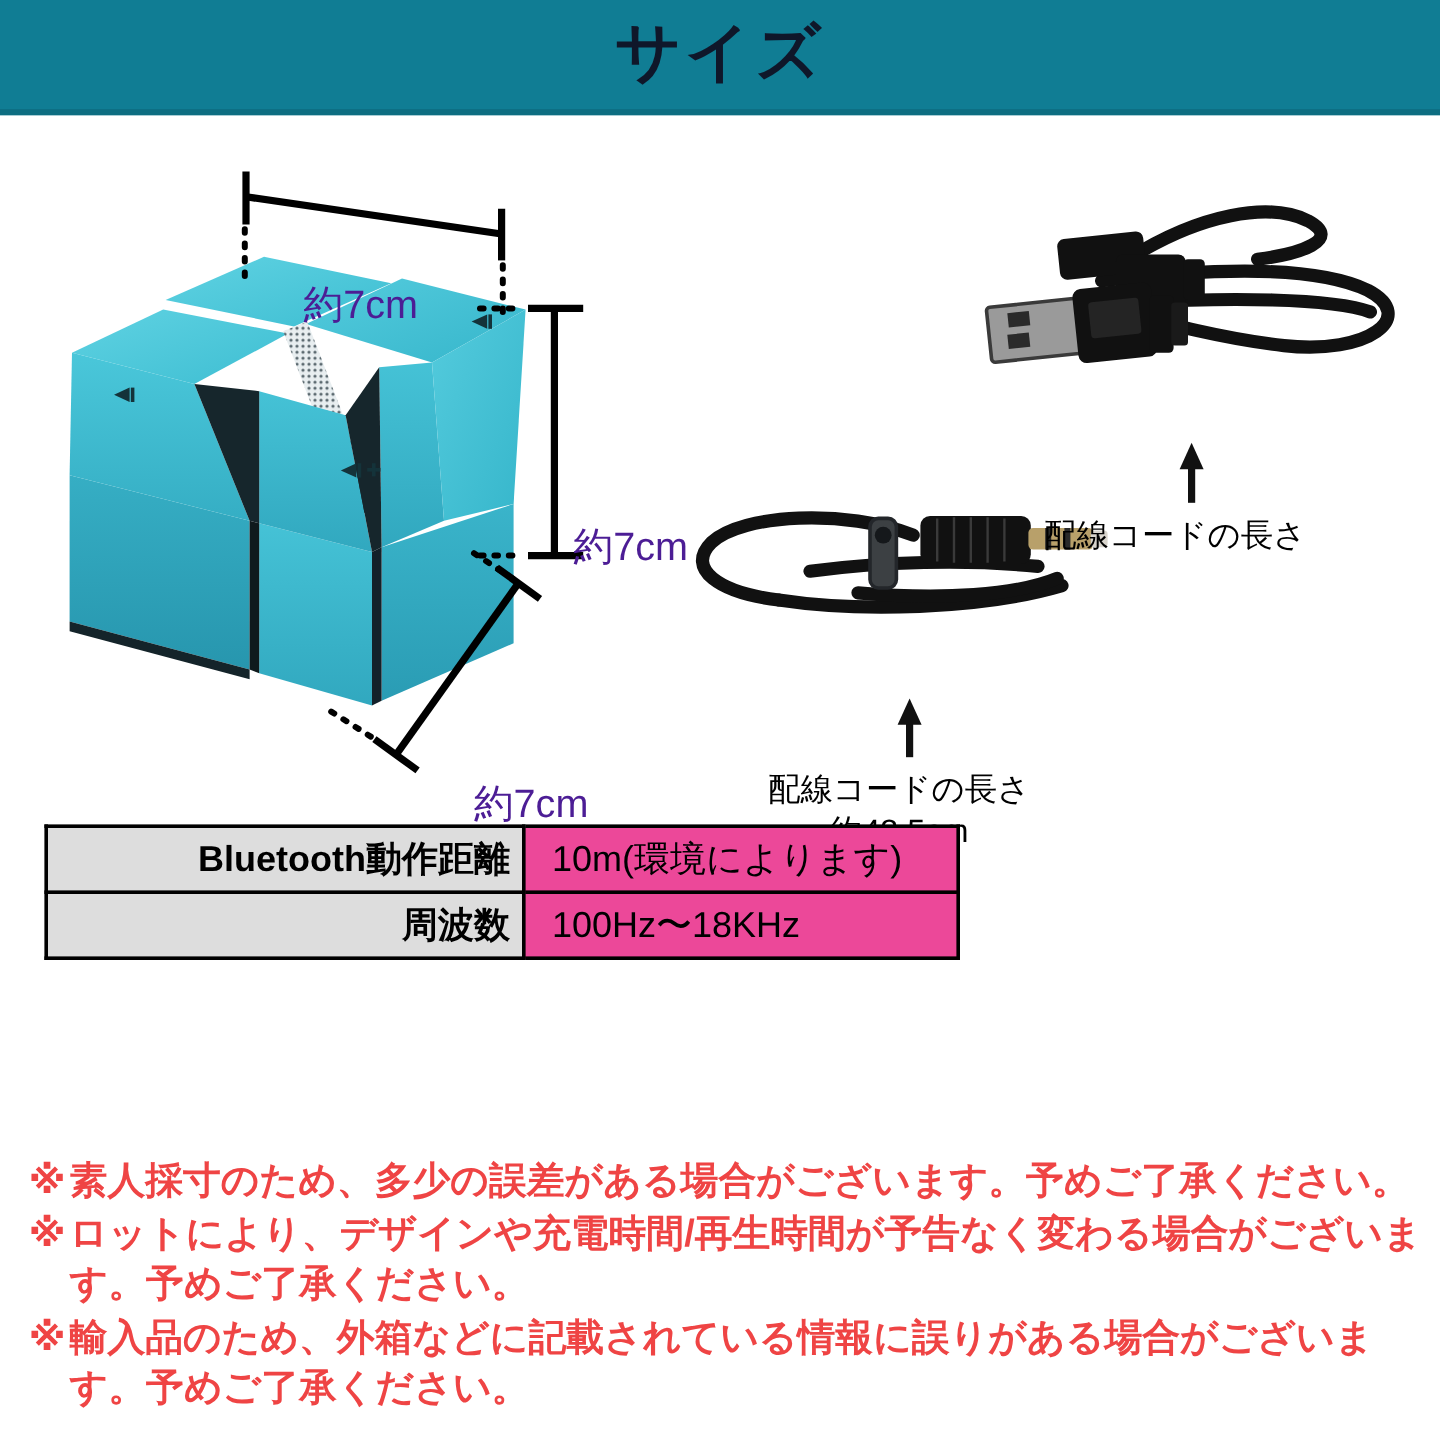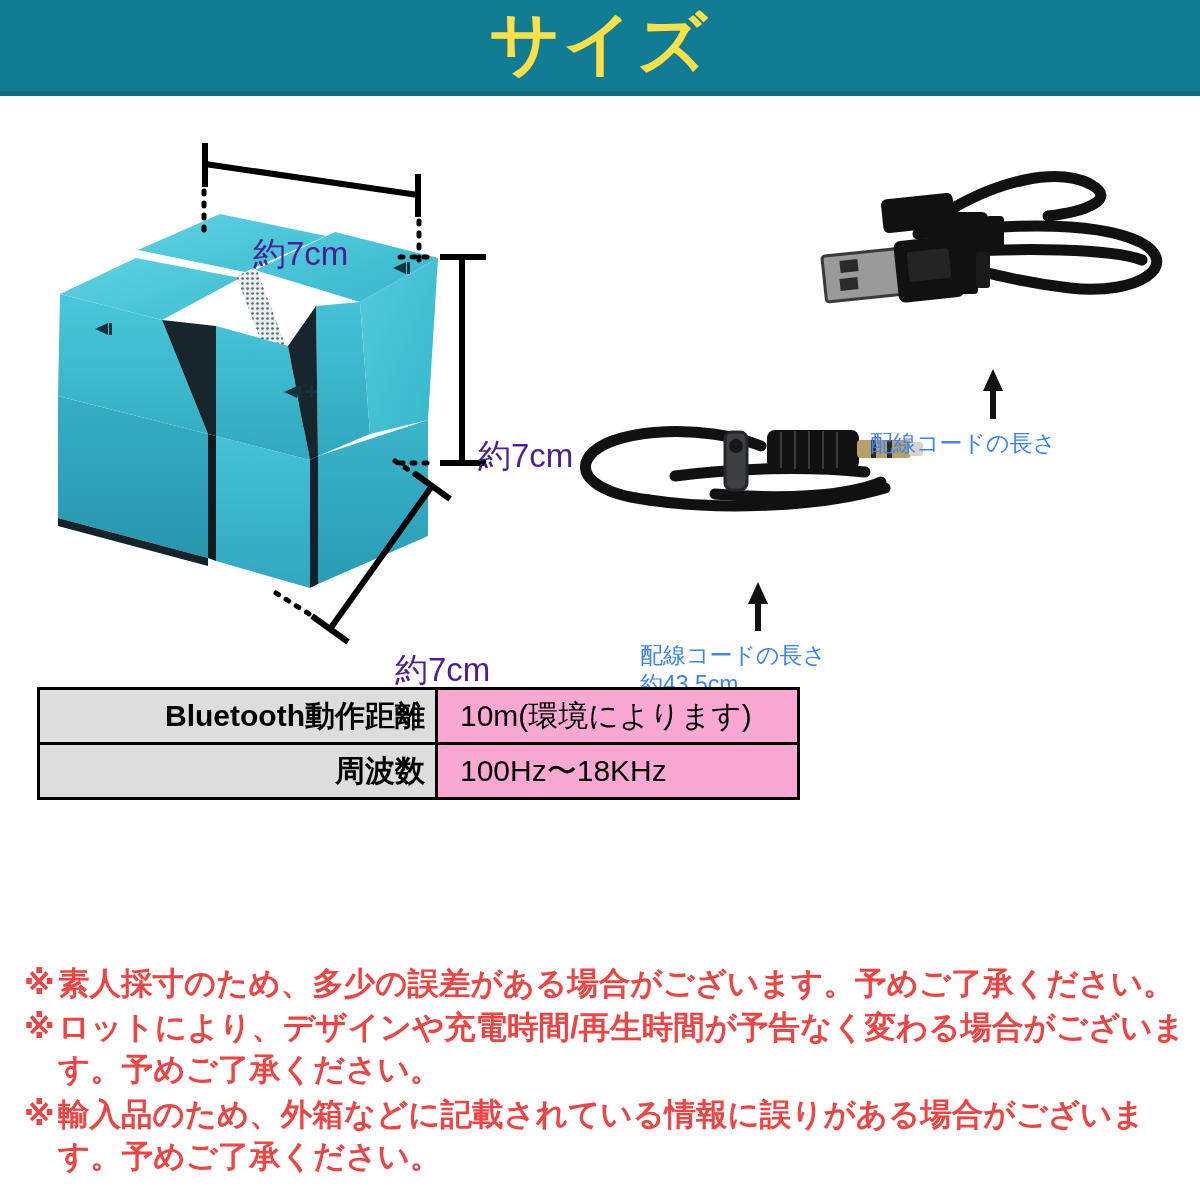--- a/index.html
+++ b/index.html
@@ -14,22 +14,22 @@
   }
   
   .header{
     position:absolute;left:0;top:0;width:1200px;height:96px;
     background:#107d94;
     box-sizing:border-box;
     border-bottom:5px solid #0d6d81;
     display:flex;align-items:center;justify-content:center;
   }
   .header-title{
-    color:#fde047;
-    font-size:69px;
+    color:#0f172a;
+    font-size:54px;
     font-weight:bold;
     letter-spacing:3px;
     line-height:1;
     transform:translateY(-2px);
   }
   
   .photo-area{position:absolute;left:0;top:101px;width:1200px;height:565px;}
   .speaker-wrap{position:absolute;left:40px;top:105px;width:420px;height:430px;}
   .speaker-svg{display:block;width:420px;height:430px;}
 
@@ -45,23 +45,24 @@
     color:#4c1d95;
     white-space:nowrap;
     font-weight:400;
   }
   .dim-top{left:253px;top:131px;}
   .dim-right{left:478px;top:333px;}
   .dim-diag{left:395px;top:547px;}
 
   .cable-caption{
     position:absolute;
-    font-size:23px;
+    text-align:center;
+    font-size:27px;
     line-height:1.28;
-    color:#3b82f6;
+    color:#000000;
     white-space:nowrap;
   }
   .cap-usb{left:870px;top:328px;}
   .cap-aux{left:640px;top:540px;}
 
   
   .spec-table{
     position:absolute;left:37px;top:687px;
     width:763px;
     border-collapse:collapse;
@@ -74,21 +75,21 @@
     padding:0 10px;
     box-sizing:border-box;
   }
   .spec-table td.k{
     width:398px;
     background:#dddddd;
     text-align:right;
     font-weight:bold;
   }
   .spec-table td.v{
-    background:#f9a8d4;
+    background:#ec4899;
     text-align:left;
     padding-left:22px;
     font-weight:400;
   }
   
   .notes{
     position:absolute;left:24px;top:962px;width:1165px;
     font-size:31.5px;
     line-height:1.34;
     color:#ef4444;

